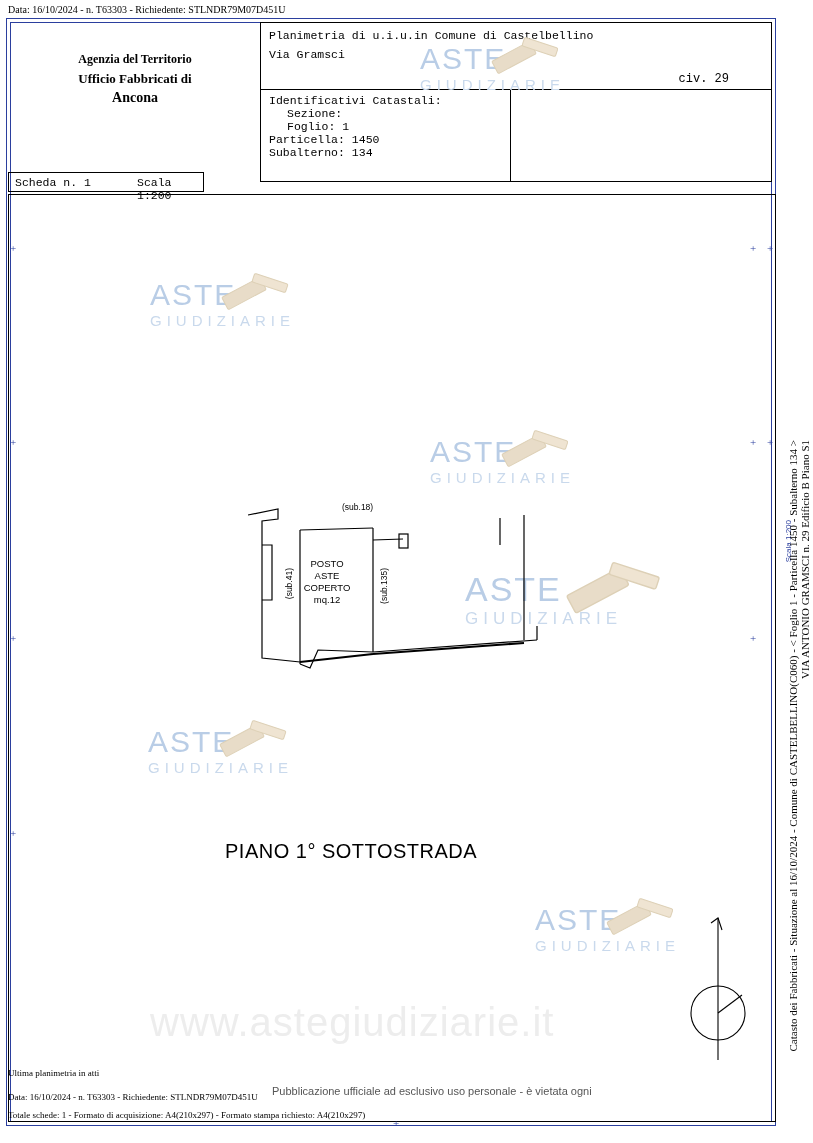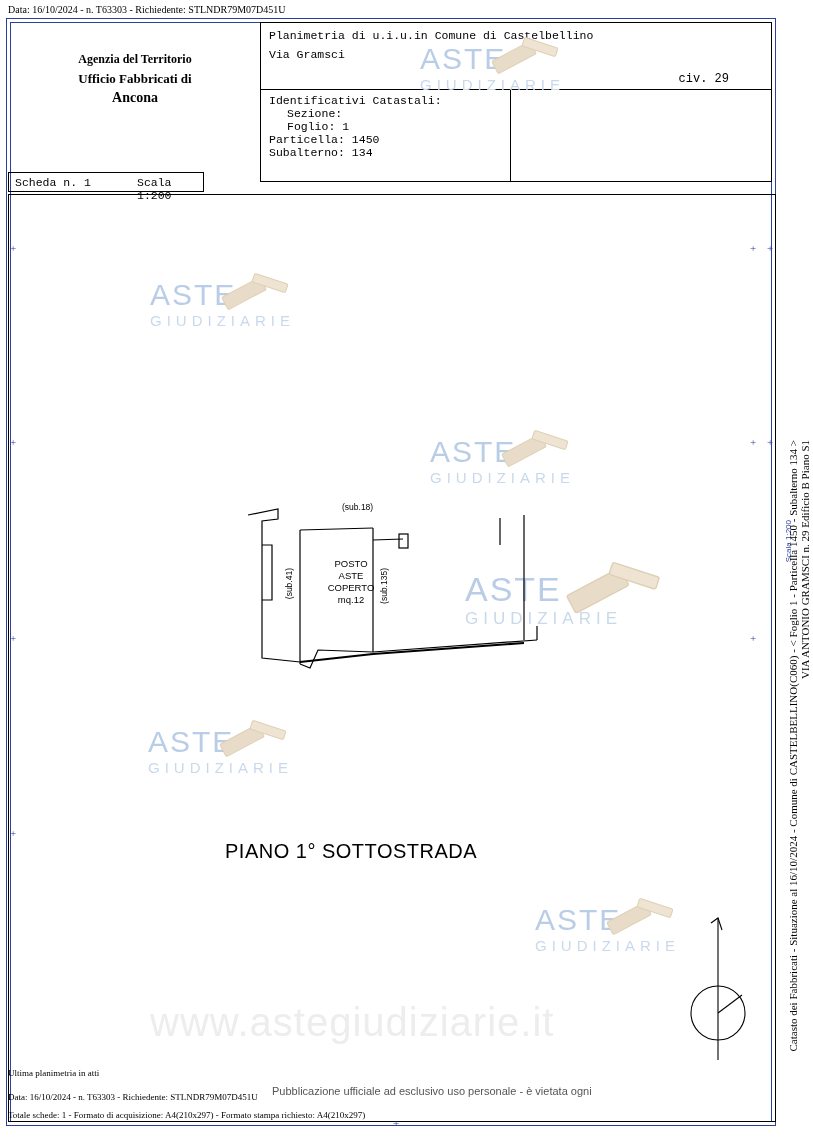--- a/index.html
+++ b/index.html
@@ -308,21 +308,21 @@
       <path d="M718,918 L718,1060"></path>
       <path d="M718,1013 L742,995"></path>
       <path d="M711,923 L718,918 L722,930"></path>
     </g>
   </svg>
 
   <div class="sub-lbl" style="left:316px;top:502px;margin-left:26px;">(sub.18)</div>
   <div class="rot-lbl" style="left:284px;top:568px;">(sub.41)</div>
   <div class="rot-lbl" style="left:379px;top:568px;">(sub.135)</div>
 
-  <div class="room-lbl" style="left:324px;top:558px;width:54px;">
+  <div class="room-lbl" style="left:300px;top:558px;width:54px;">
     <div>POSTO</div>
     <div>ASTE</div>
     <div>COPERTO</div>
     <div>mq.12</div>
   </div>
 
   <div class="plan-label">PIANO 1° SOTTOSTRADA</div>
 
   <div class="vert vert1">Catasto dei Fabbricati - Situazione al 16/10/2024 - Comune di CASTELBELLINO(C060) - &lt; Foglio 1 - Particella 1450 - Subalterno 134 &gt;</div>
   <div class="vert vert2">VIA ANTONIO GRAMSCI n. 29  Edificio B Piano S1</div>

